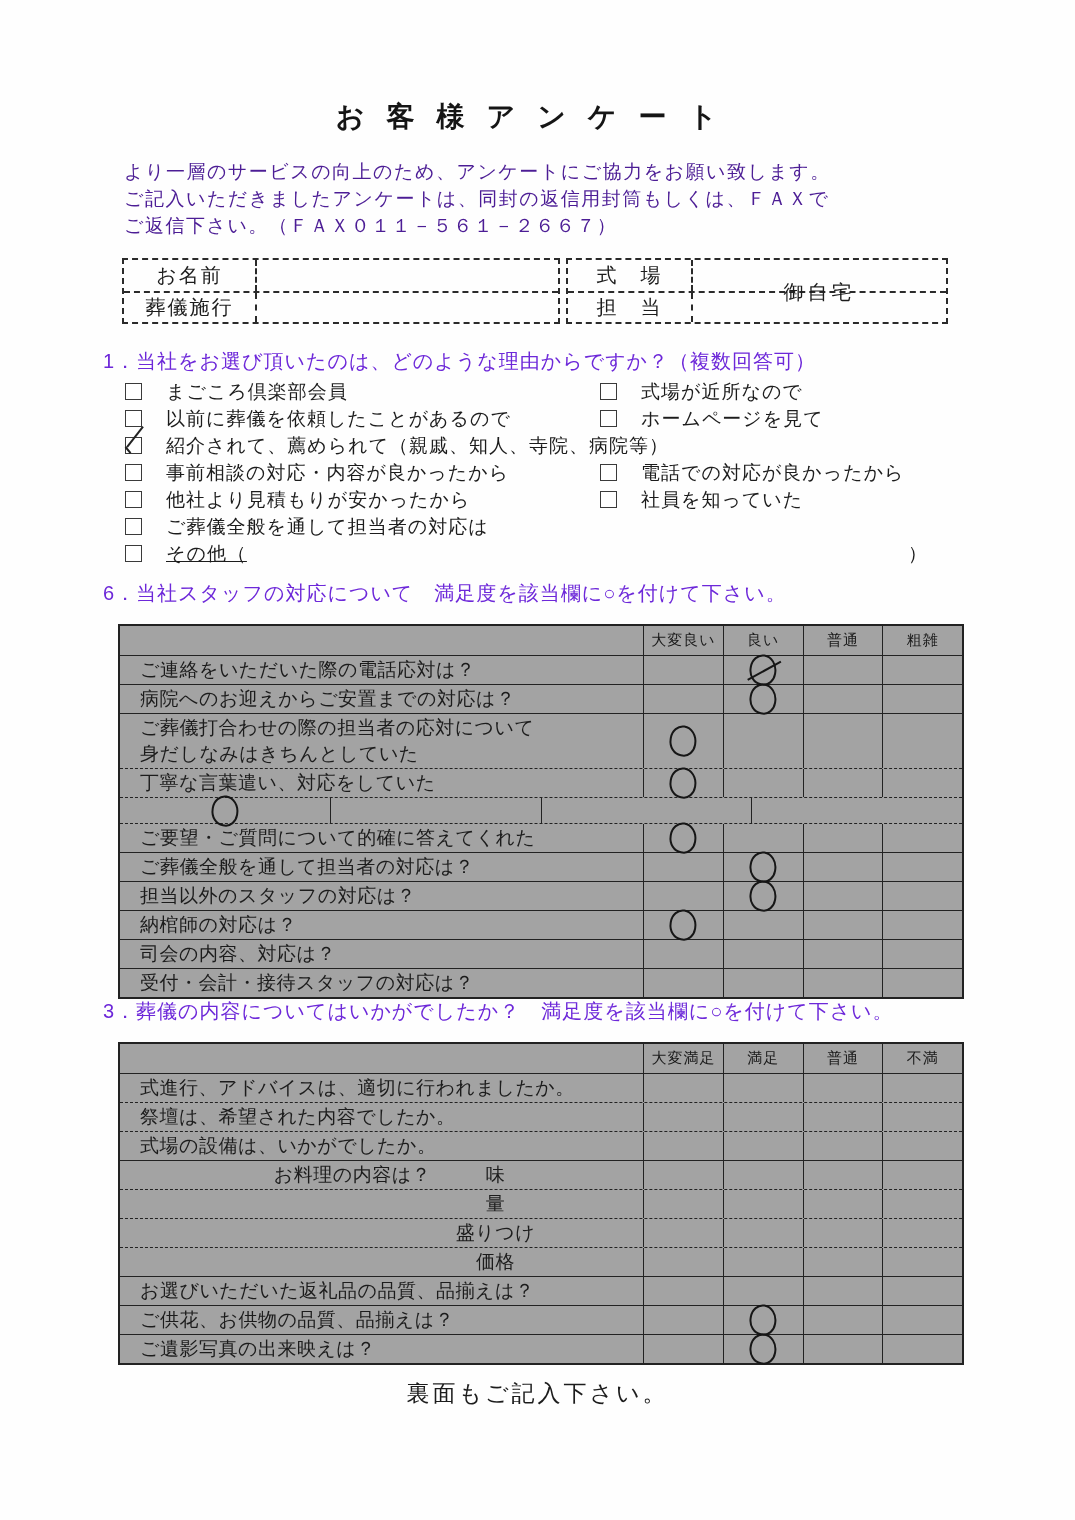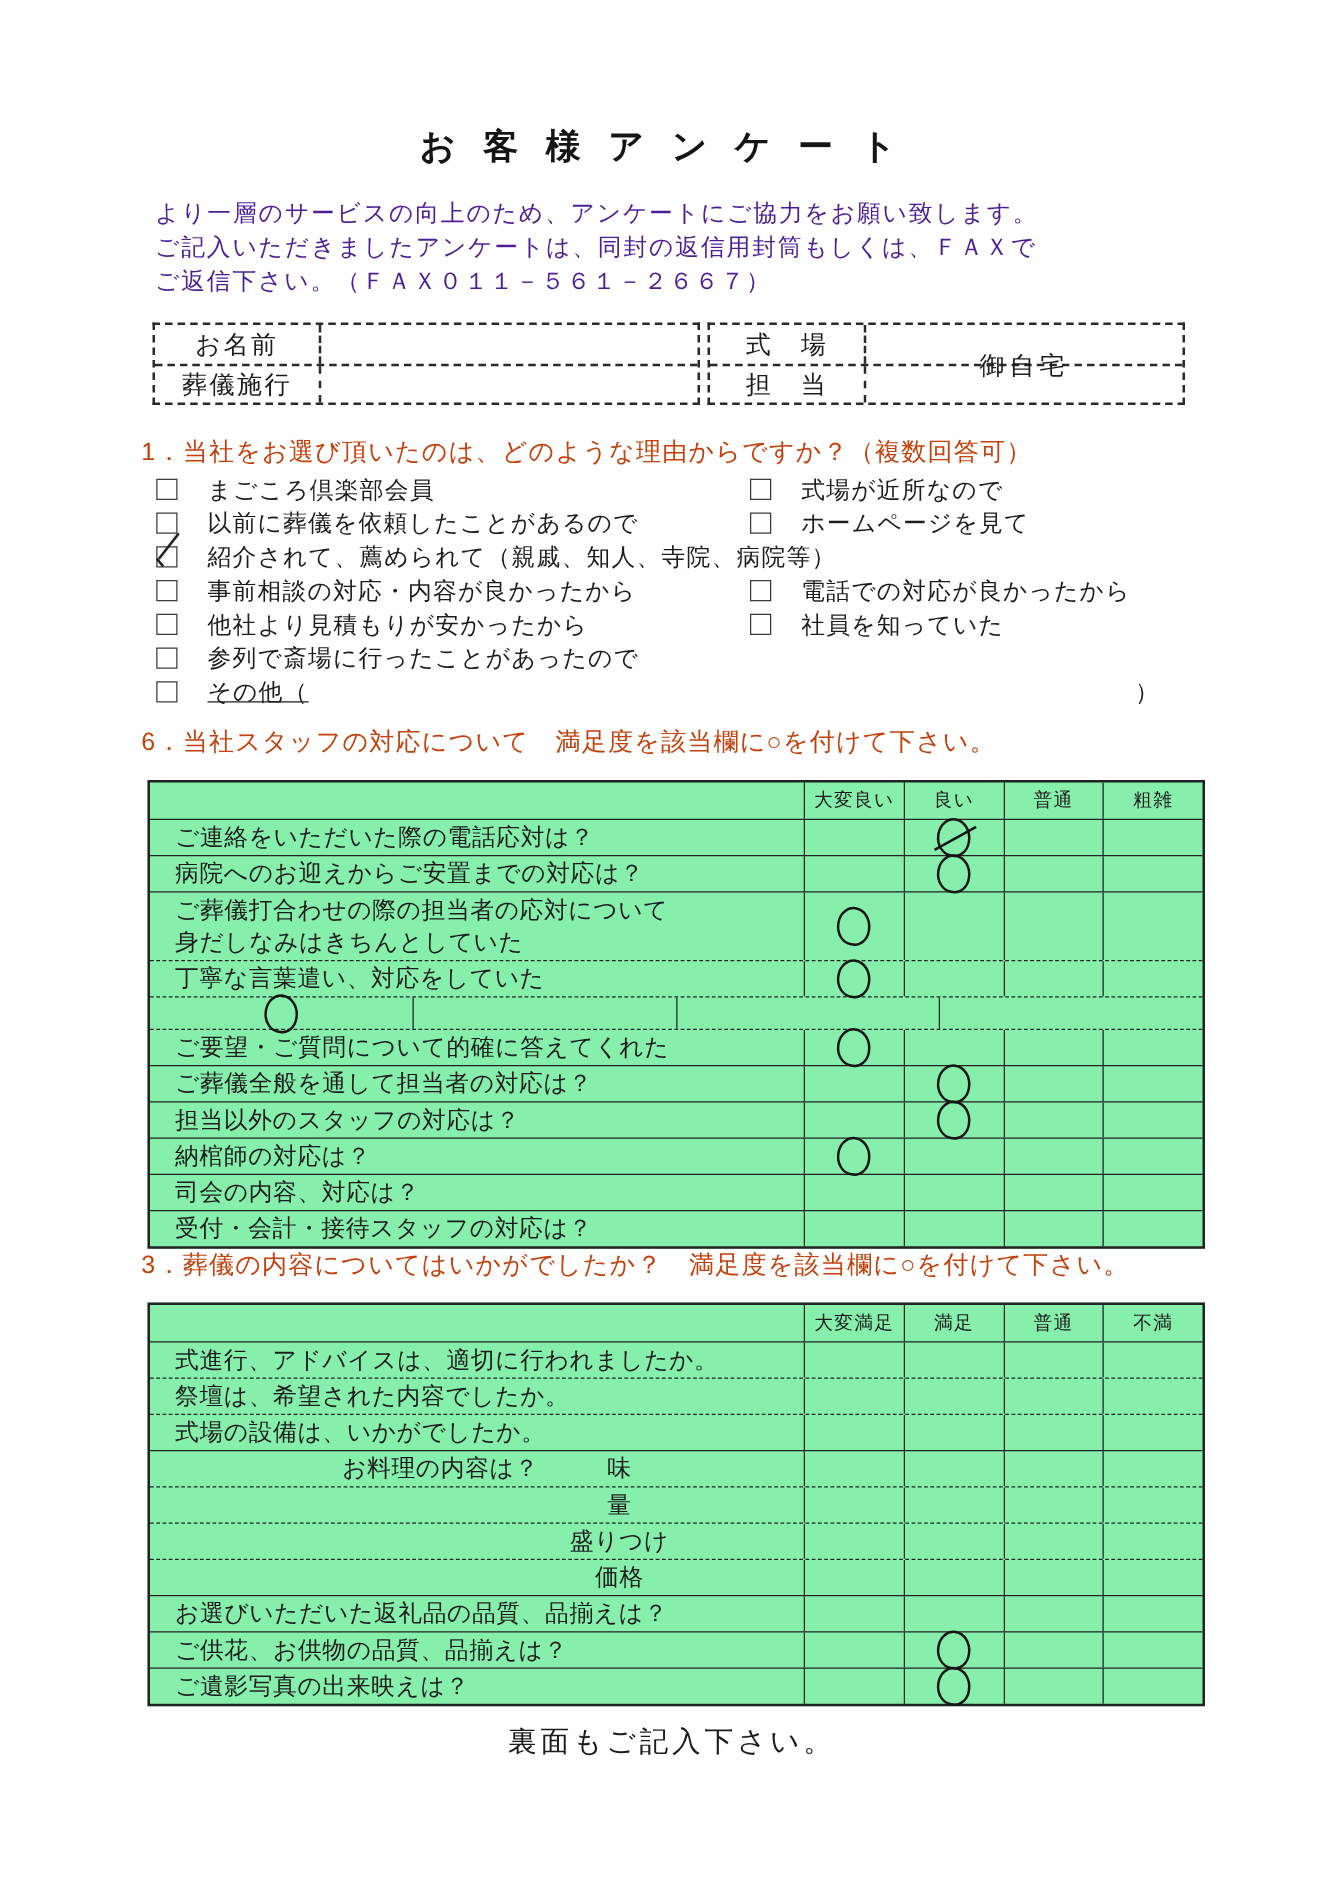--- a/index.html
+++ b/index.html
@@ -26,42 +26,42 @@
   .ib-row { display: flex; height: 31px; align-items: center; }
   .ib-row + .ib-row { border-top: 2px dashed #2a2a2a; }
   .ib-label {
     width: 133px; border-right: 2px dashed #2a2a2a; height: 100%;
     display: flex; align-items: center; justify-content: center;
     font-size: 20px; letter-spacing: 2px;
   }
   .ib-right .ib-label { width: 125px; }
   .ib-value { flex: 1; text-align: center; font-size: 20px; letter-spacing: 4px; margin-top: 34px; }
   
-  .sec-heading { position: absolute; left: 113px; font-size: 20px; letter-spacing: 1px; color: #c2410c; }
+  .sec-heading { position: absolute; left: 103px; font-size: 20px; letter-spacing: 1px; color: #6d28d9; }
   
   .q1-list { position: absolute; top: 378px; left: 105px; width: 860px; }
   .q1-row { display: flex; align-items: center; height: 27px; }
   .q1-opt { display: flex; align-items: center; }
   .q1-opt.left { width: 475px; flex: none; }
   .cb {
     position: relative; width: 17px; height: 17px; flex: none;
     border: 1.6px solid #3a3a3a; margin-left: 20px; background: #fff;
   }
   .cb.checked::after {
     content: ""; position: absolute; left: 8px; top: -14px; width: 2.2px; height: 26px;
     background: #222; transform: rotate(38deg);
   }
   .cb.checked::before {
     content: ""; position: absolute; left: 1px; top: 8px; width: 2.2px; height: 8px;
     background: #222; transform: rotate(-40deg);
   }
   .q1-label { margin-left: 24px; font-size: 19px; letter-spacing: 1px; white-space: nowrap; }
   .q1-close { margin-left: auto; margin-right: 38px; font-size: 19px; }
   
-  .tbl { position: absolute; left: 118px; width: 846px; border: 2px solid #222; background: #86efac; }
+  .tbl { position: absolute; left: 118px; width: 846px; border: 2px solid #222; background: #a3a3a3; }
   .trow { display: flex; border-bottom: 1.4px solid #222; min-height: 26px; align-items: stretch; }
   .trow.b-dash { border-bottom-style: dashed; }
   .trow:last-child { border-bottom: none; }
   .trow.head { height: 30px; }
   .qcell {
     width: 524px; flex: none; border-right: 1.4px solid #222;
     padding: 1px 4px 1px 20px; font-size: 19px; letter-spacing: 0.5px;
     display: flex; flex-direction: column; justify-content: center; white-space: nowrap;
   }
   .rate-cell {
@@ -166,21 +166,21 @@
         <span class="q1-label">他社より見積もりが安かったから</span>
       </div>
       <div class="q1-opt">
         <span class="cb"></span>
         <span class="q1-label">社員を知っていた</span>
       </div>
     </div>
     <div class="q1-row">
       <div class="q1-opt left" style="width:auto;">
         <span class="cb"></span>
-        <span class="q1-label">参列で斎場に行ったことがあったので</span>
+        <span class="q1-label">ご葬儀全般を通して担当者の対応は</span>
       </div>
     </div>
     <div class="q1-row">
       <div class="q1-opt left" style="width:auto;text-decoration:underline;">
         <span class="cb"></span>
         <span class="q1-label">その他（</span>
       </div>
       <span class="q1-close">）</span>
     </div>
   </div>

